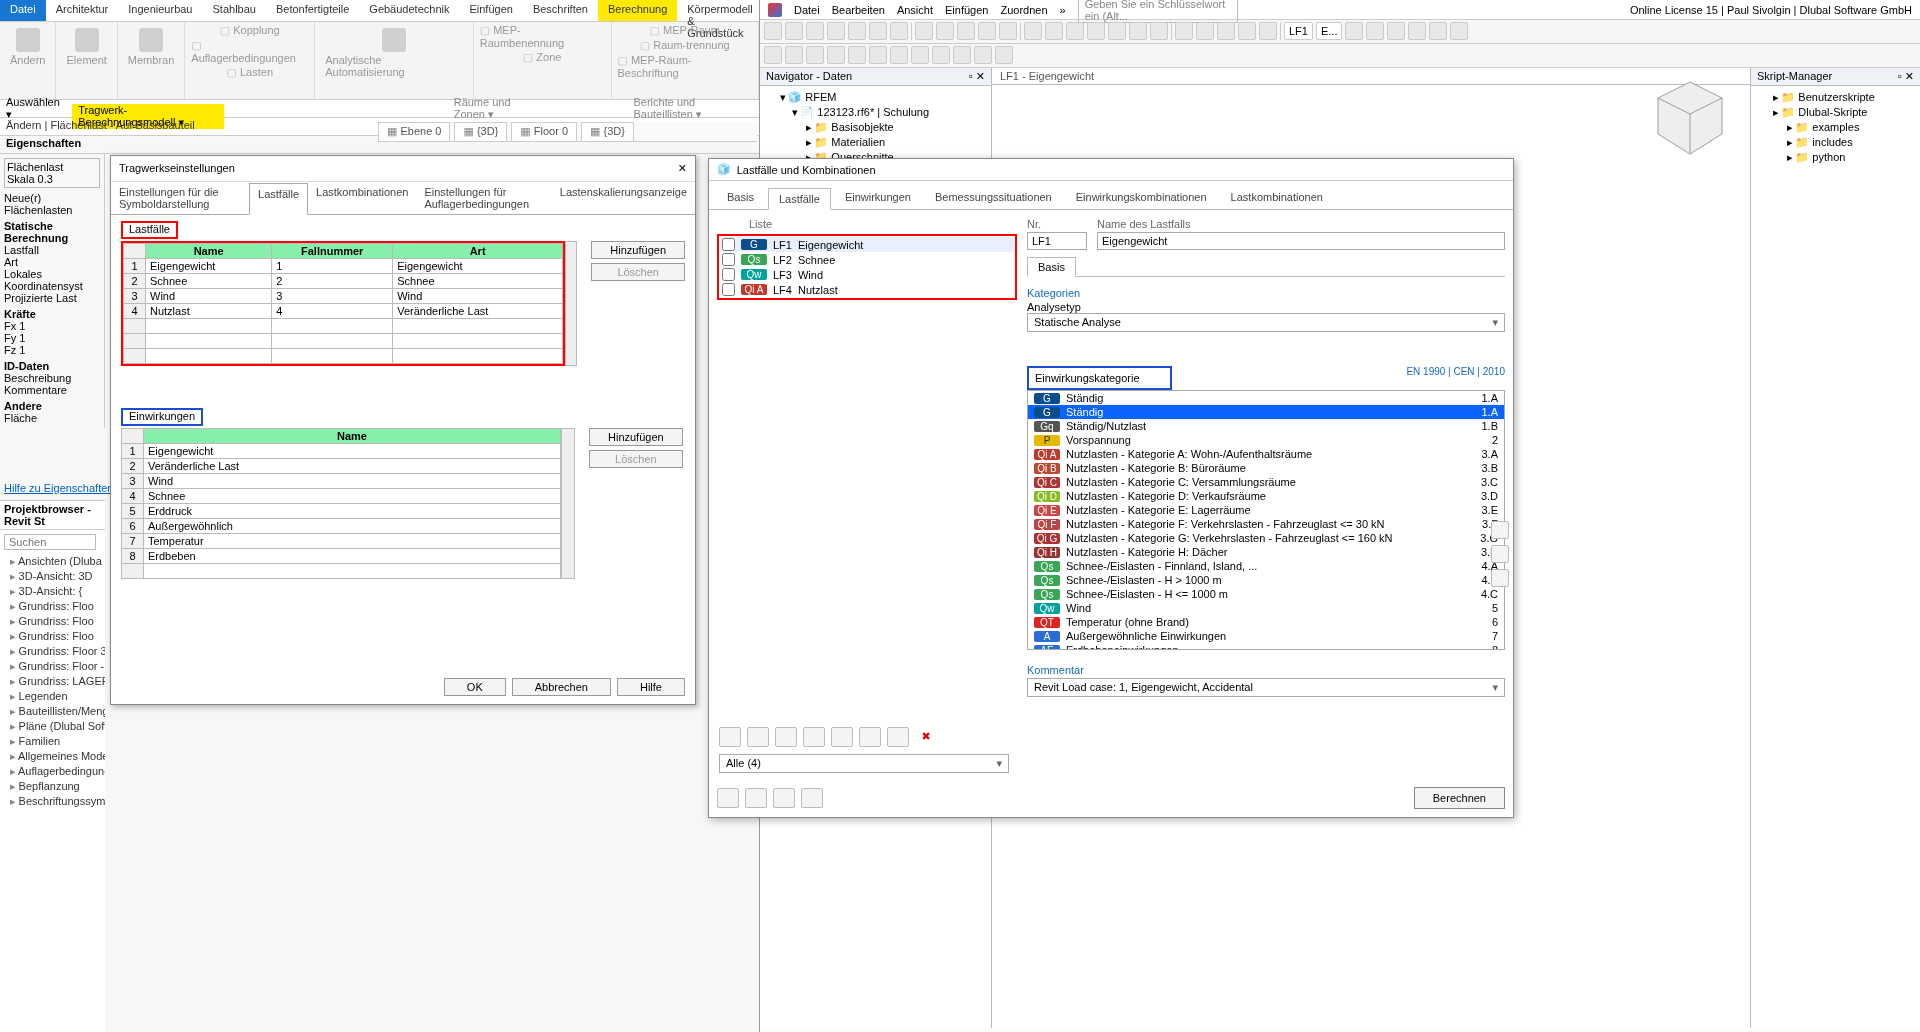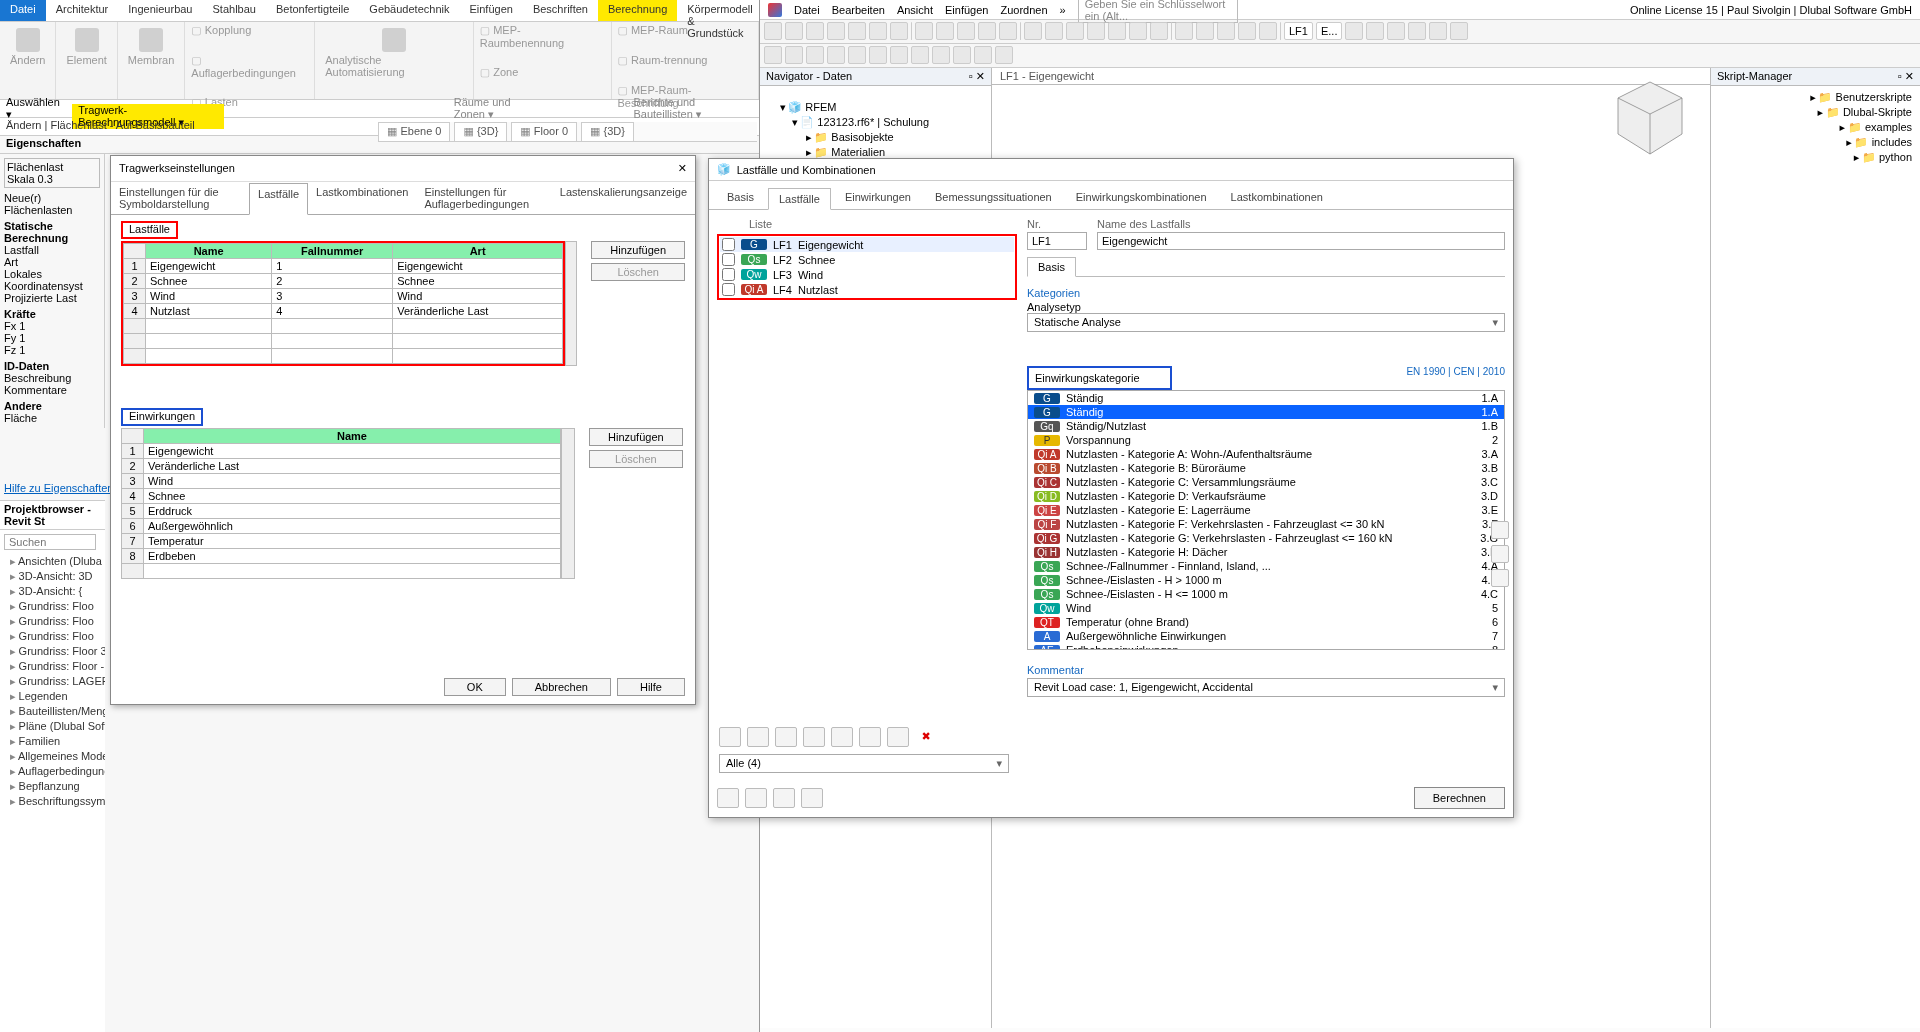--- a/index.html
+++ b/index.html
@@ -8,21 +8,21 @@
 
 .left-app { position: absolute; left: 0; top: 0; width: 760px; height: 1032px; background: #f7f7f7; border-right: 1px solid #999; }
 .ribbon-tabs { display: flex; height: 22px; background: #fff; border-bottom: 1px solid #ccc; }
 .ribbon-tabs div { padding: 3px 10px; color: #333; cursor: default; }
 .ribbon-tabs .file { background: #1976d2; color: #fff; }
 .ribbon-tabs .active { background: #ffe900; }
 .ribbon-body { height: 78px; background: #f4f4f4; border-bottom: 1px solid #ccc; display: flex; }
 .ribbon-group { border-right: 1px solid #ddd; padding: 2px 6px; display: flex; flex-direction: column; align-items: center; justify-content: space-between; }
 .ribbon-big { display: flex; flex-direction: column; align-items: center; padding: 4px; color: #999; }
 .ribbon-big .ico { width: 24px; height: 24px; background: #d0d0d0; border-radius: 3px; margin-bottom: 2px; }
-.ribbon-small-list { display: flex; flex-direction: column; gap: 17px; color: #999; }
+.ribbon-small-list { display: flex; flex-direction: column; gap: 2px; color: #999; align-items: center; }
 .ribbon-small-list div::before { content: "▢ "; color: #bbb; }
 .subbar { height: 18px; background: #fff; border-bottom: 1px solid #ccc; display: flex; align-items: center; padding: 0 6px; gap: 10px; }
 .subbar .hl { background: #ffe900; padding: 0 6px; margin-top: 16px; }
 .breadcrumb { height: 18px; background: #fff; border-bottom: 1px solid #ccc; padding: 1px 6px; color: #333; }
 .props-title { height: 18px; border-bottom: 1px solid #ccc; padding: 1px 6px; font-weight: bold; }
 .props-body { display: flex; }
 .props-left { width: 105px; border-right: 1px solid #ccc; padding: 4px; }
 .props-left .hdr { font-weight: bold; margin-top: 4px; }
 .viewtabs { position: absolute; top: 122px; left: 378px; right: 2px; height: 20px; display: flex; gap: 4px; border-bottom: 1px solid #ccc; background: #fafafa; }
 .viewtabs div { padding: 2px 8px; border: 1px solid #ccc; border-bottom: none; color: #555; background: #fff; }
@@ -64,30 +64,30 @@
 .r-menu .logo { width: 14px; height: 14px; background: linear-gradient(135deg,#e33,#37d); border-radius: 2px; }
 .r-menu .search { border: 1px solid #bbb; padding: 0 6px; color: #888; width: 160px; }
 .r-menu .right { margin-left: auto; display: flex; gap: 8px; align-items: center; }
 .r-tool { height: 24px; display: flex; gap: 3px; padding: 2px 4px; border-bottom: 1px solid #ccc; background: #f6f6f6; }
 .r-tool span { width: 18px; height: 18px; background: #e8e8e8; border: 1px solid #ccc; border-radius: 2px; }
 .r-tool .sep { width: 1px; background: #ccc; border: none; }
 .r-tool .cb { width: auto; padding: 0 4px; line-height: 16px; background: #fff; }
 .r-panels { display: flex; height: calc(100% - 72px); }
 .nav { width: 232px; border-right: 1px solid #bbb; background: #fff; display: flex; flex-direction: column; }
 .panel-hdr { background: #eef2f7; border-bottom: 1px solid #bbb; padding: 2px 6px; display: flex; justify-content: space-between; }
-.nav-tree { padding: 4px 6px; margin-top: 10px; }
+.nav-tree { padding: 4px 6px; }
 .nav-tree div { padding: 1px 0 1px 14px; }
 .nav-tree .root::before { content: "▾ 🧊 "; }
 .nav-tree .file::before { content: "▾ 📄 "; }
 .nav-tree .fol::before { content: "▸ 📁 "; }
 .center { flex: 1; position: relative; background: #fff; }
 .center .doc-tab { padding: 2px 8px; border-bottom: 1px solid #bbb; color: #555; }
 .cube { position: absolute; right: 20px; top: 10px; width: 80px; height: 80px; }
 .cube svg { width: 100%; height: 100%; }
-.script { width: 210px; border-left: 1px solid #bbb; background: #fff; text-align: right; }
+.script { width: 170px; border-left: 1px solid #bbb; background: #fff; }
 .script-tree { padding: 4px 8px; }
 .script-tree div { padding: 1px 0 1px 14px; }
 .script-tree div::before { content: "▸ 📁 "; }
 
 
 .rdlg { position: absolute; left: 708px; top: 158px; width: 806px; height: 660px; background: #fff; border: 1px solid #888; box-shadow: 2px 2px 8px rgba(0,0,0,.3); }
 .rdlg-title { padding: 4px 8px; border-bottom: 1px solid #ccc; display: flex; gap: 6px; align-items: center; }
 .rdlg-title::before { content: "🧊"; }
 .rdlg-tabs { display: flex; gap: 4px; padding: 6px 8px 0; border-bottom: 1px solid #bbb; }
 .rdlg-tabs div { padding: 4px 10px; color: #444; }
@@ -660,21 +660,21 @@
             <div class="catrow ">
               <span class="left">
                 <span class="badge b-qh">Qi H</span>
                 <span>Nutzlasten - Kategorie H: Dächer</span>
               </span>
               <span>3.H</span>
             </div>
             <div class="catrow ">
               <span class="left">
                 <span class="badge b-qs">Qs</span>
-                <span>Schnee-/Fallnummer - Finnland, Island, ...</span>
+                <span>Schnee-/Eislasten - Finnland, Island, ...</span>
               </span>
               <span>4.A</span>
             </div>
             <div class="catrow ">
               <span class="left">
                 <span class="badge b-qs">Qs</span>
                 <span>Schnee-/Eislasten - H &gt; 1000 m</span>
               </span>
               <span>4.B</span>
             </div>

